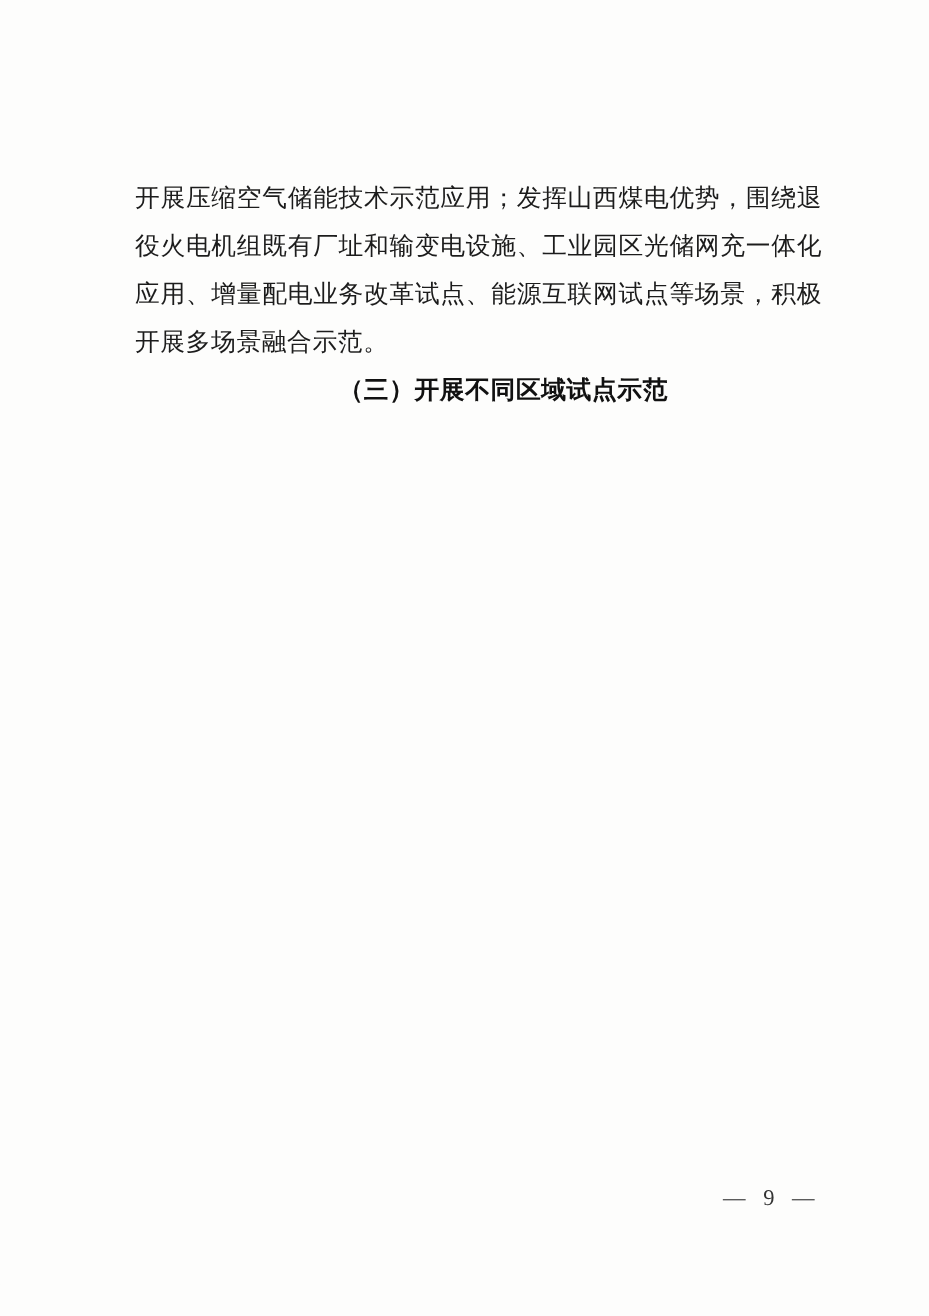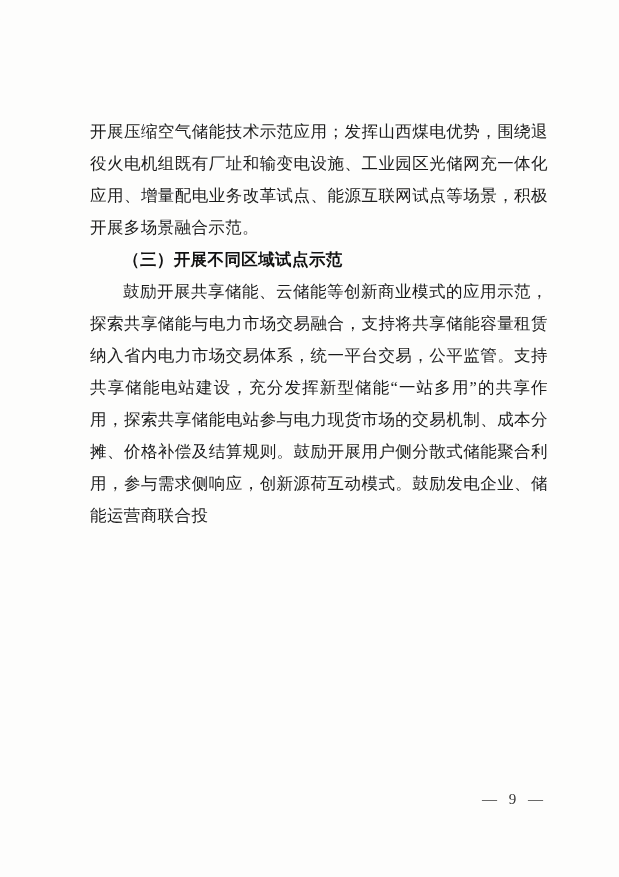--- a/index.html
+++ b/index.html
@@ -40,20 +40,21 @@
     text-indent: 0;
   }
 
   .heading {
     font-size: 16.5px;
     line-height: 32px;
     font-weight: bold;
     text-indent: 2em;
     letter-spacing: 0.4px;
     color: #111111;
+    text-align: center;
   }
 
   .footer {
     position: absolute;
     top: 790px;
     right: 72px;
   }
 
   .page-number {
     font-size: 15px;
@@ -62,19 +63,18 @@
     font-family: "Liberation Serif", "DejaVu Serif", serif;
   }
 </style>
 </head>
 <body>
 
 <div class="page">
   <main class="content">
     <p class="para no-indent">开展压缩空气储能技术示范应用；发挥山西煤电优势，围绕退役火电机组既有厂址和输变电设施、工业园区光储网充一体化应用、增量配电业务改革试点、能源互联网试点等场景，积极开展多场景融合示范。</p>
     <h3 class="heading">（三）开展不同区域试点示范</h3>
-    <p class="para">鼓励开展共享储能、云储能等创新商业模式的应用示范，探索共享储能与电力市场交易融合，支持将共享储能容量租赁纳入省内电力市场交易体系，统一平台交易，公平监管。支持共享储能电站建设，充分发挥新型储能“一站多用”的共享作用，探索共享储能电站参与电力现货市场的交易机制、成本分摊、价格补偿及结算规则。鼓励开展用户侧分散式储能聚合利用，参与需求侧响应，创新源荷互动模式。鼓励发电企业、储能运营商联合投</p>
   </main>
 
   <footer class="footer">
     <span class="page-number">— 9 —</span>
   </footer>
 </div>
 
 </body></html>

